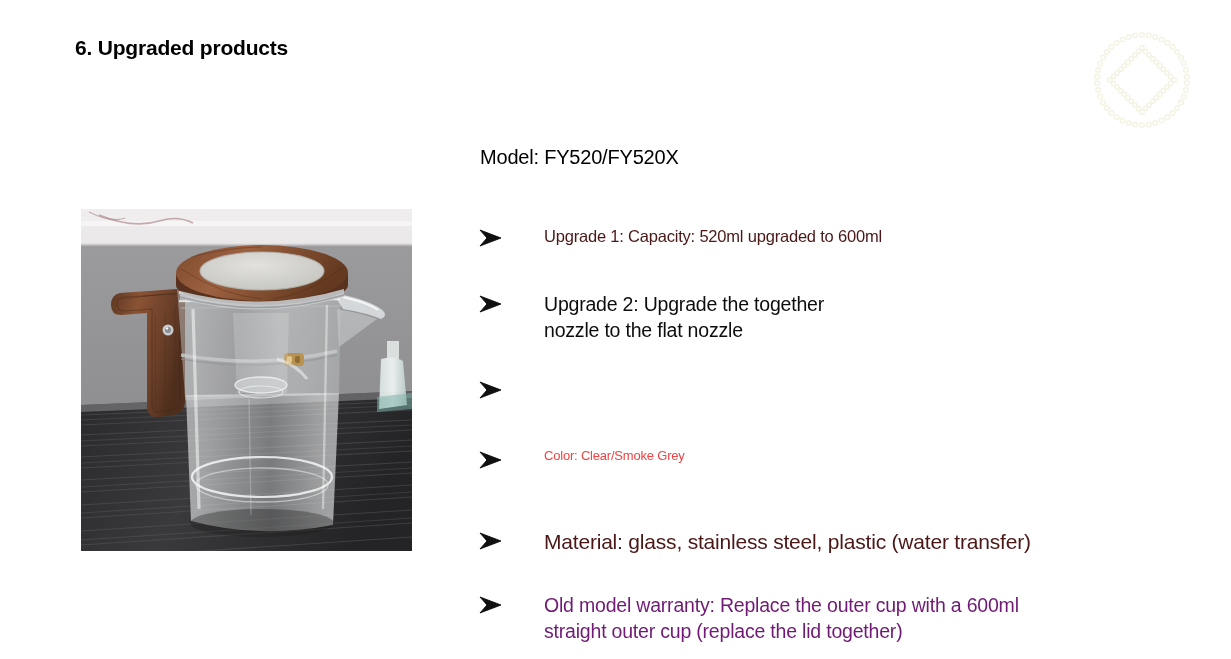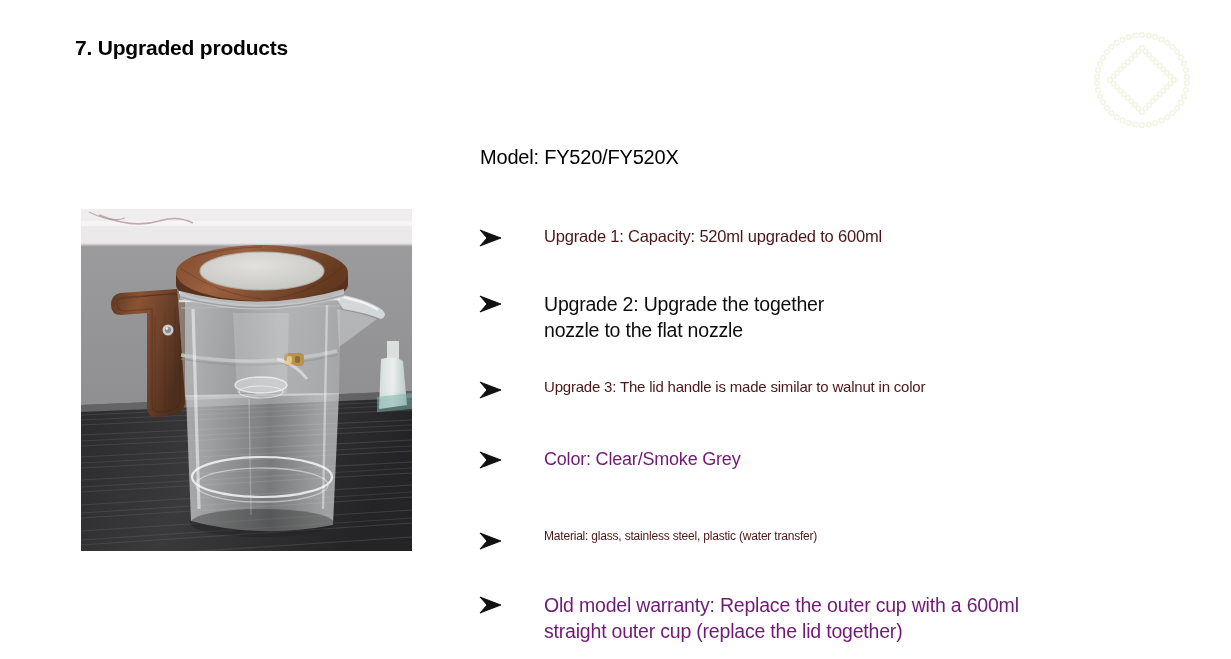--- a/index.html
+++ b/index.html
@@ -108,22 +108,22 @@
   .row-1 { top: 14px;  left: 0; }
   .row-2 { top: 80px;  left: 0; }
   .row-3 { top: 166px; left: 0; }
   .row-4 { top: 236px; left: 0; }
   .row-5 { top: 317px; left: 0; }
   .row-6 { top: 381px; left: 0; }
 
   .t-maroon-16 { color: #4b1717; font-size: 16.5px; line-height: 1.25; }
   .t-black-19  { color: #0d0d0d; font-size: 19.5px; line-height: 1.32; }
   .t-maroon-15 { color: #4b1717; font-size: 15px;   line-height: 1.25; }
-  .t-black-17  { color: #701a75; font-size: 18px;   line-height: 1.25; }
-  .t-maroon-16b{ color: #4b1717; font-size: 12px; line-height: 1.25; }
+  .t-black-17  { color: #ef4444; font-size: 13px;   line-height: 1.25; }
+  .t-maroon-16b{ color: #4b1717; font-size: 21px; line-height: 1.25; }
   .t-black-19b { color: #701a75; font-size: 19.5px; line-height: 1.32; }
 </style>
 </head>
 <body>
 
 <div class="slide">
 
   <div class="watermark">
     <svg width="108" height="104" viewBox="0 0 108 104" aria-hidden="true">
       <g id="wm-dots" fill="none" stroke="#efeedd" stroke-width="1.4">
@@ -202,21 +202,21 @@
           <circle cx="32.67" cy="41.33" r="2.2" stroke="#f4f3e4" fill="none" stroke-width="1.5"></circle>
           <circle cx="36.22" cy="37.78" r="2.2" stroke="#f4f3e4" fill="none" stroke-width="1.5"></circle>
           <circle cx="39.78" cy="34.22" r="2.2" stroke="#f4f3e4" fill="none" stroke-width="1.5"></circle>
           <circle cx="43.33" cy="30.67" r="2.2" stroke="#f4f3e4" fill="none" stroke-width="1.5"></circle>
           <circle cx="46.89" cy="27.11" r="2.2" stroke="#f4f3e4" fill="none" stroke-width="1.5"></circle>
           <circle cx="50.44" cy="23.56" r="2.2" stroke="#f4f3e4" fill="none" stroke-width="1.5"></circle>
         </g>
     </svg>
   </div>
 
-  <div class="section-heading">7. Upgraded products</div>
+  <div class="section-heading">6. Upgraded products</div>
 
 
   <div class="model-line">Model: FY520/FY520X</div>
 
   <div class="photo-frame">
     <svg width="331" height="342" viewBox="0 0 331 342" aria-hidden="true">
       <defs>
         <linearGradient id="wallG" x1="0" y1="0" x2="0" y2="1">
           <stop offset="0" stop-color="#eceaea"></stop>
           <stop offset="0.10" stop-color="#eae8e8"></stop>
@@ -408,21 +408,20 @@
 
     <div class="bullet-row row-3">
       <span class="bullet-arrow">
         <svg width="26" height="20" viewBox="0 0 26 20" aria-hidden="true">
           <path d="M2 2 L23 10 L2 18 L9 10 Z" fill="#111111"></path>
           <path d="M2 2 L23 10 L2 18 L9 10 Z" fill="none" stroke="#000000" stroke-width="0.8"></path>
           <path d="M2 2 L9 10 L2 18 Z" fill="#ffffff"></path>
           <path d="M2 2 L9 10 L2 18" fill="none" stroke="#000000" stroke-width="0.9"></path>
         </svg>
       </span>
-      <span class="bullet-text t-maroon-15">Upgrade 3: The lid handle is made similar to walnut in color</span>
     </div>
 
     <div class="bullet-row row-4">
       <span class="bullet-arrow">
         <svg width="26" height="20" viewBox="0 0 26 20" aria-hidden="true">
           <path d="M2 2 L23 10 L2 18 L9 10 Z" fill="#111111"></path>
           <path d="M2 2 L23 10 L2 18 L9 10 Z" fill="none" stroke="#000000" stroke-width="0.8"></path>
           <path d="M2 2 L9 10 L2 18 Z" fill="#ffffff"></path>
           <path d="M2 2 L9 10 L2 18" fill="none" stroke="#000000" stroke-width="0.9"></path>
         </svg>

